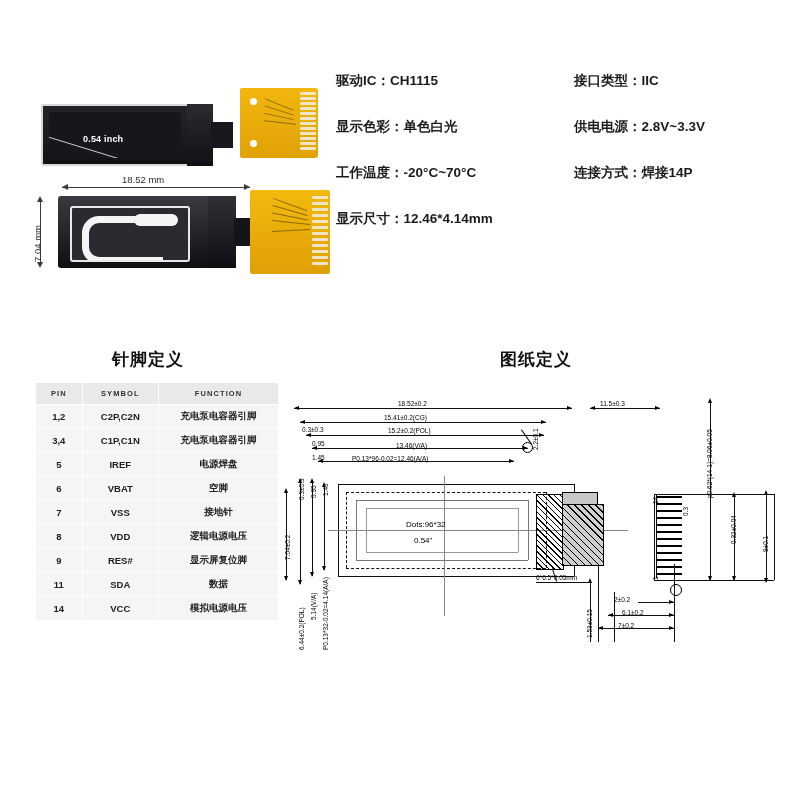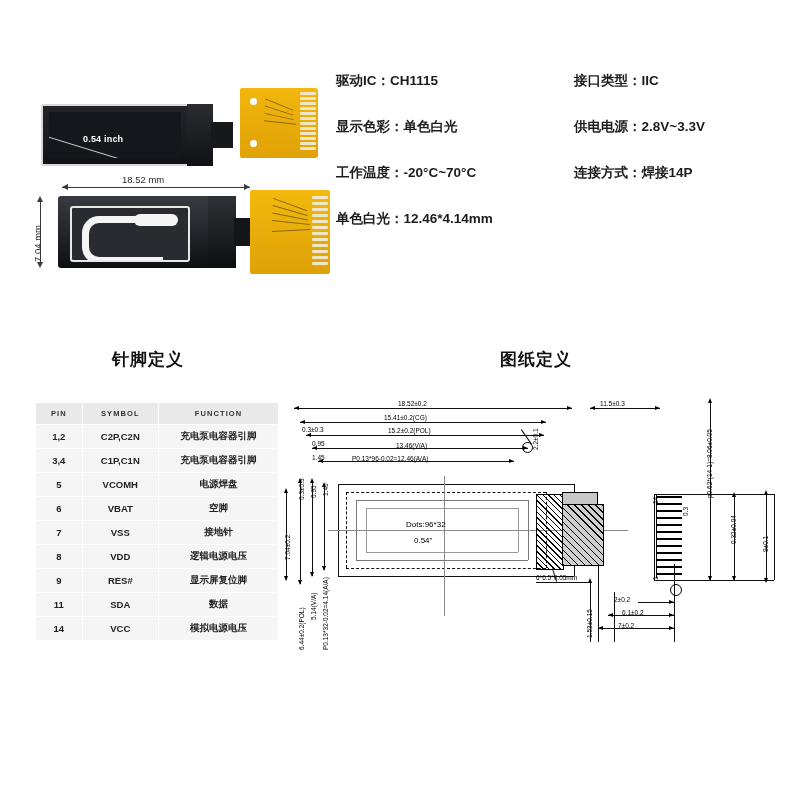--- a/index.html
+++ b/index.html
@@ -100,21 +100,21 @@
 
   
   .heading{
     position:absolute;font-size:17px;font-weight:bold;color:#111;letter-spacing:1px;
   }
   .h-pin{left:112px;top:348px;}
   .h-draw{left:500px;top:348px;}
 
   
   .pintable{
-    position:absolute;left:36px;top:403px;width:242px;
+    position:absolute;left:36px;top:383px;width:242px;
     border-collapse:separate;border-spacing:0;background:#ffffff;
   }
   .pintable td,.pintable th{
     border-right:1px solid #ffffff;border-bottom:1px solid #ffffff;
     background:#f5f5f5;text-align:center;color:#222;
   }
   .pintable th{
     background:#e9e9e9;font-size:7.5px;letter-spacing:1.1px;
     font-weight:bold;padding:6px 0;color:#333;
   }
@@ -266,21 +266,21 @@
     <div class="specrow">
       <div class="speccell c1">
         <span>工作温度：</span><span class="val">-20°C~70°C</span>
       </div>
       <div class="speccell c2">
         <span>连接方式：</span><span class="val">焊接14P</span>
       </div>
     </div>
     <div class="specrow">
       <div class="speccell c2">
-        <span>单色白光：</span><span class="val">12.46*4.14mm</span>
+        <span>显示尺寸：</span><span class="val">12.46*4.14mm</span>
       </div>
     </div>
   </div>
 
   <div class="heading h-pin">针脚定义</div>
   <div class="heading h-draw">图纸定义</div>
 
   <table class="pintable">
     <thead>
       <tr>
@@ -295,21 +295,21 @@
           <td>C2P,C2N</td>
           <td class="fn">充电泵电容器引脚</td>
         </tr>
       <tr>
           <td>3,4</td>
           <td>C1P,C1N</td>
           <td class="fn">充电泵电容器引脚</td>
         </tr>
       <tr>
           <td>5</td>
-          <td>VCOMH</td>
+          <td>IREF</td>
           <td class="fn">电源焊盘</td>
         </tr>
       <tr>
           <td>6</td>
           <td>VBAT</td>
           <td class="fn">空脚</td>
         </tr>
       <tr>
           <td>7</td>
           <td>VSS</td>

